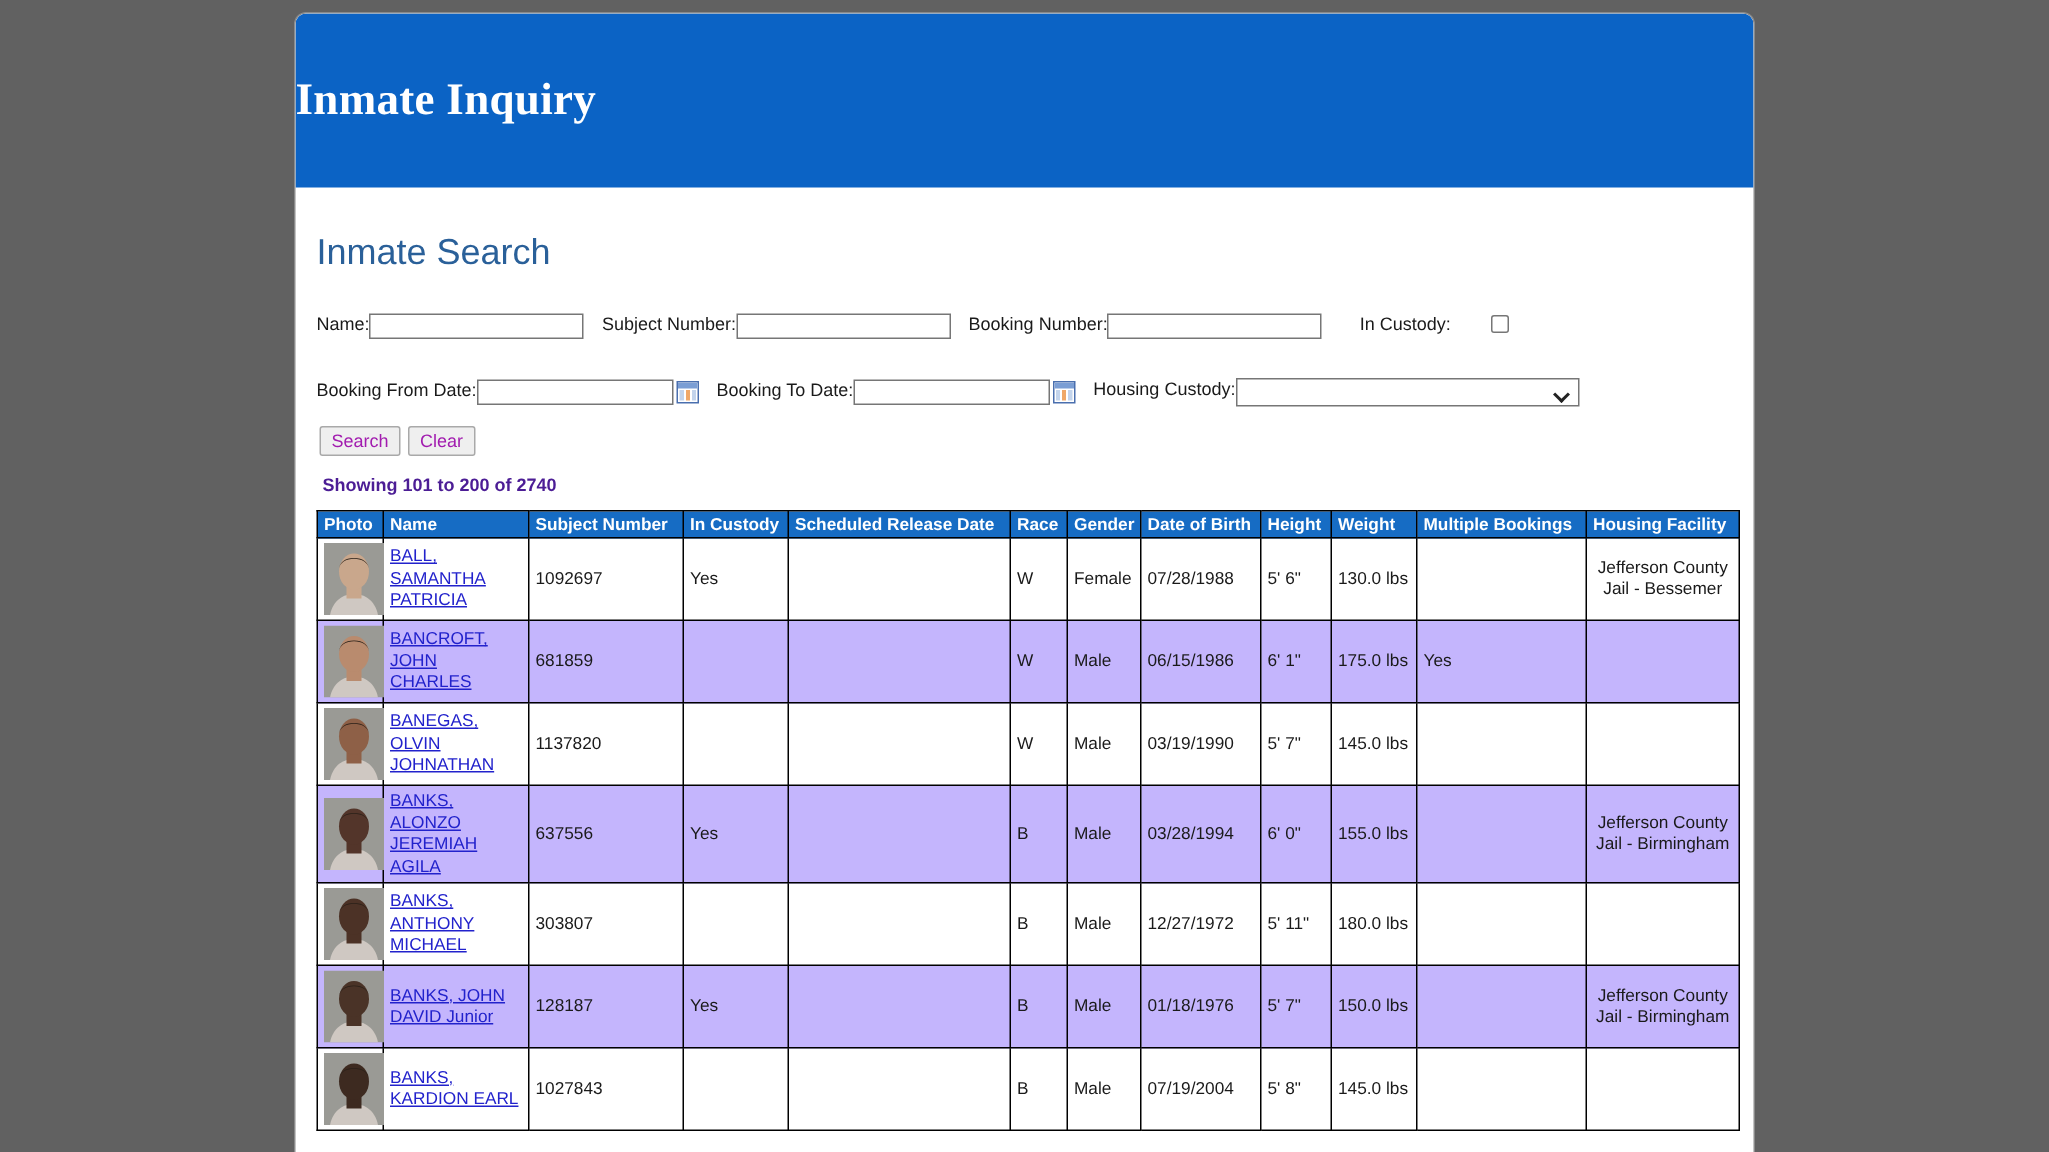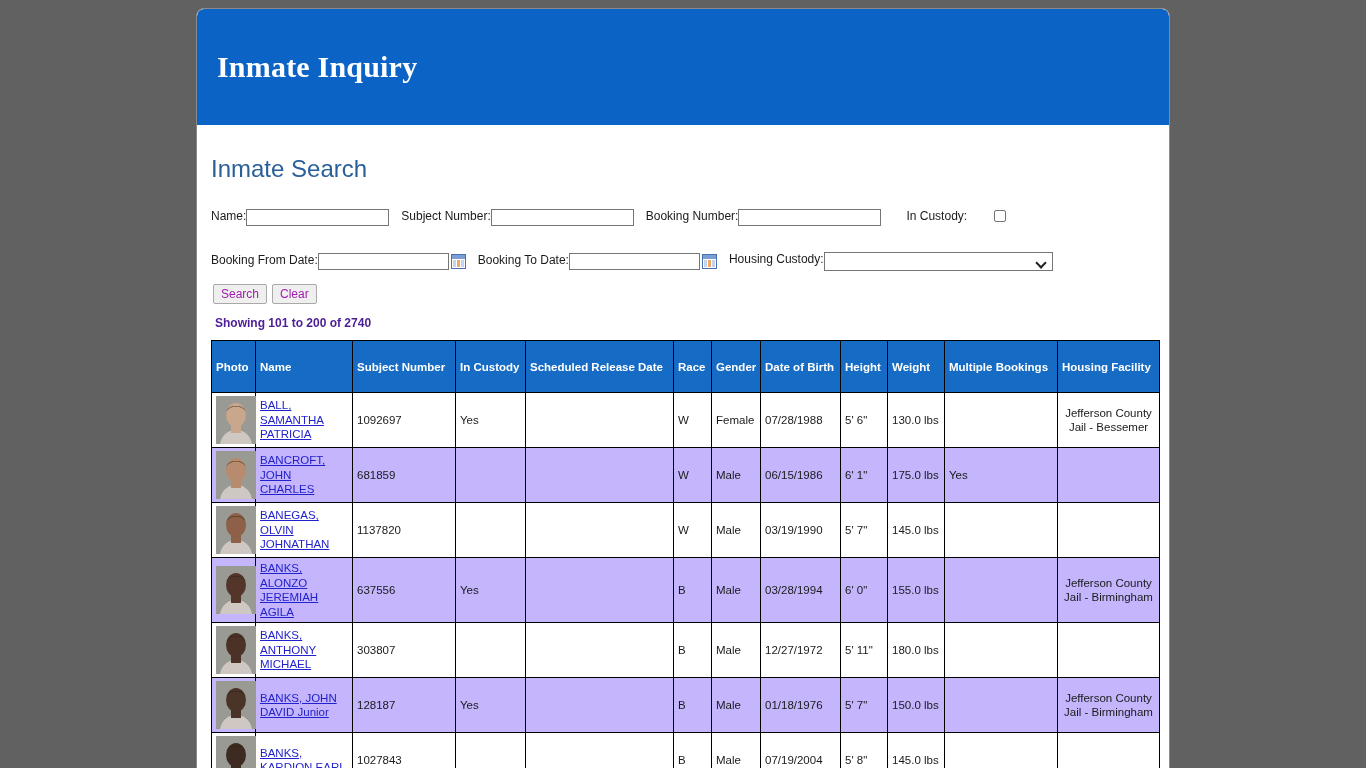--- a/index.html
+++ b/index.html
@@ -27,21 +27,20 @@
     overflow: hidden;
   }
   .site-header {
     height: 116px;
     background: #0b63c5;
     border-top-left-radius: 7px;
     border-top-right-radius: 7px;
     display: flex;
     align-items: center;
     box-sizing: border-box;
-    padding-left: 20px;
   }
   .site-title {
     color: #ffffff;
     font-family: "Liberation Serif", serif;
     font-size: 30px;
     font-weight: bold;
     letter-spacing: 0.2px;
   }
   .content {
     padding: 0 12px 0 12px;
@@ -199,21 +198,21 @@
     table-layout: fixed;
     font-size: 11.5px;
     color: #1a1a1a;
   }
   table.inmate-table th {
     background: #166cc4;
     color: #ffffff;
     font-weight: bold;
     font-size: 11.5px;
     text-align: left;
-    padding: 18px 4px;
+    padding: 1px 4px;
     border: 1px solid #000000;
     white-space: nowrap;
     height: 15px;
     line-height: 14px;
   }
   table.inmate-table td {
     border: 1px solid #000000;
     padding: 3px 4px;
     vertical-align: middle;
     font-size: 11.5px;

